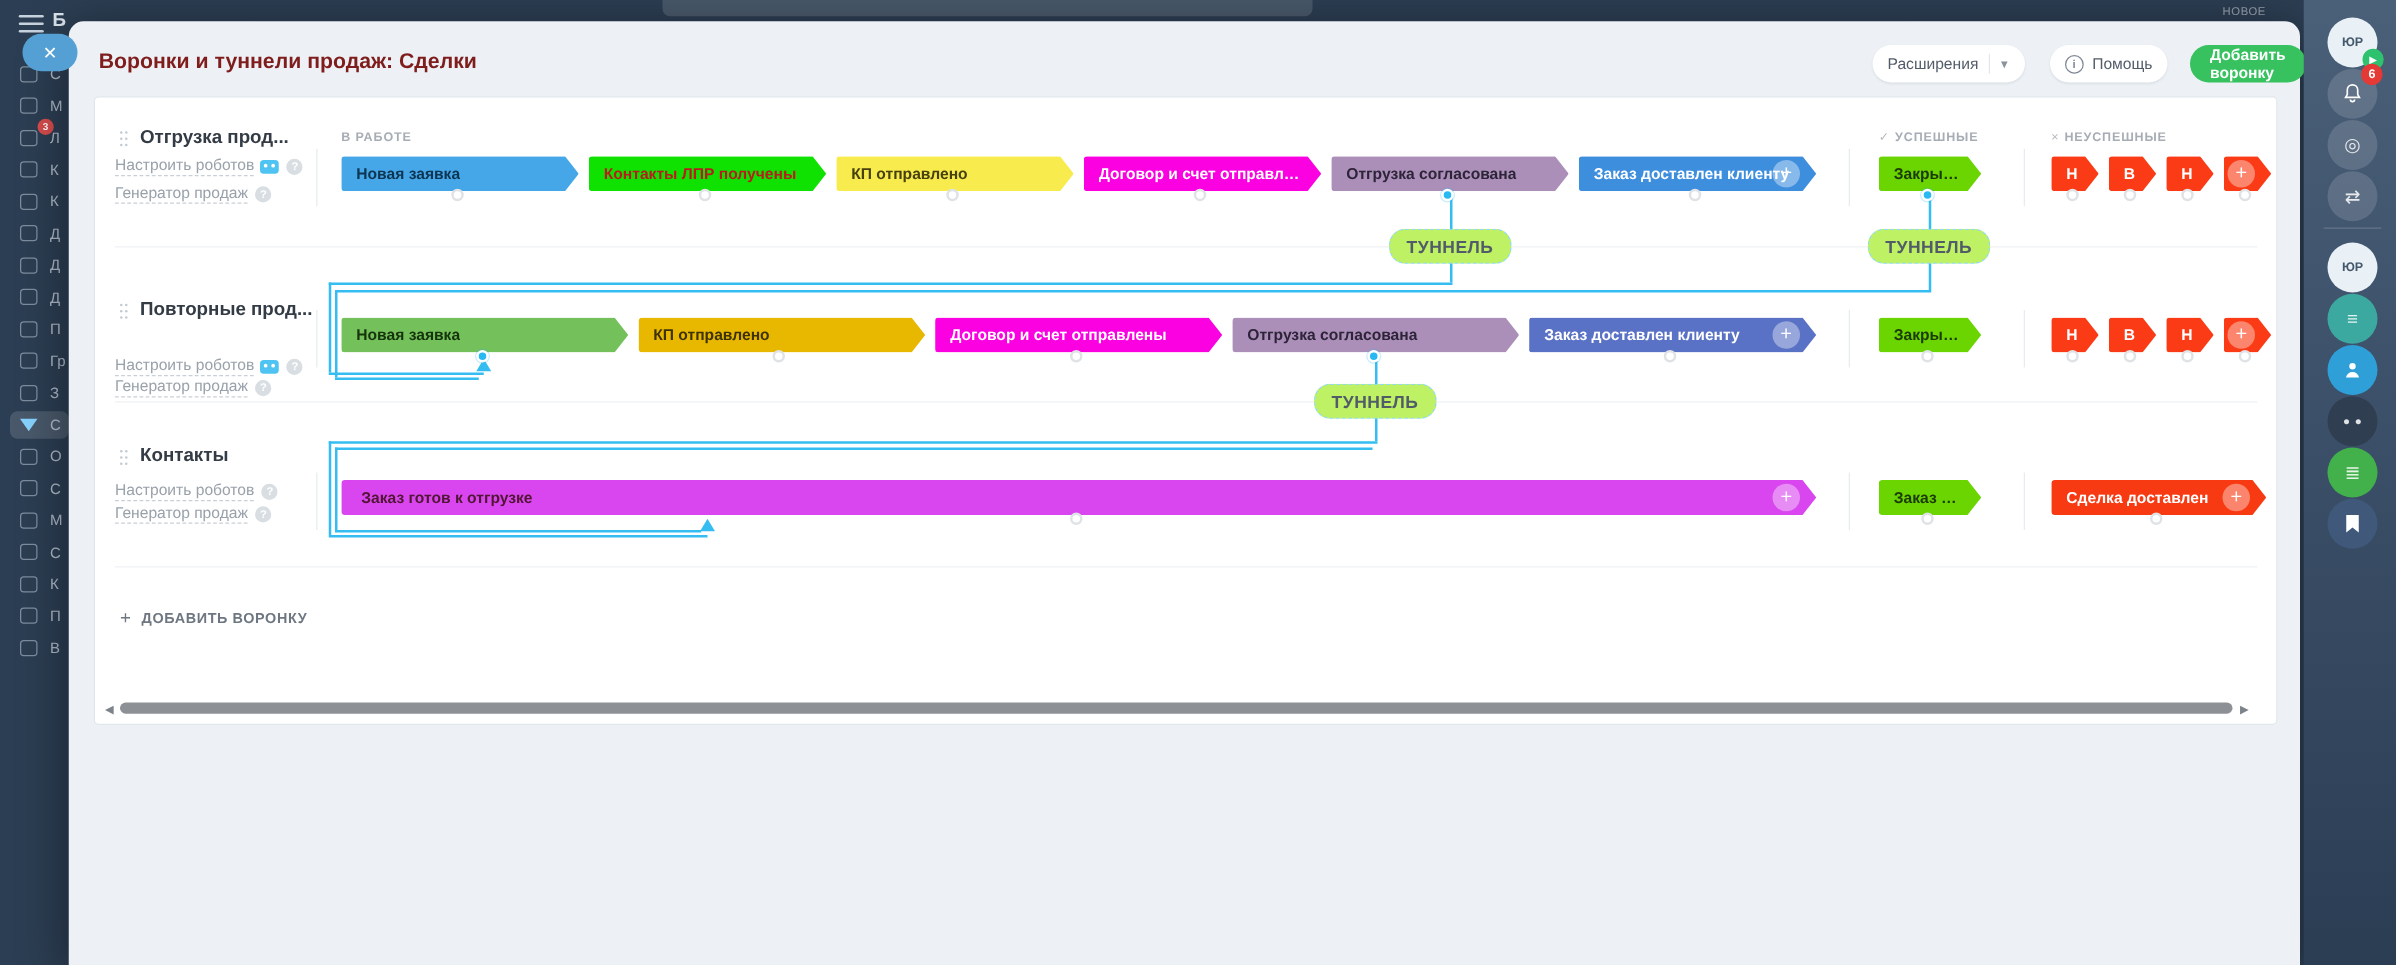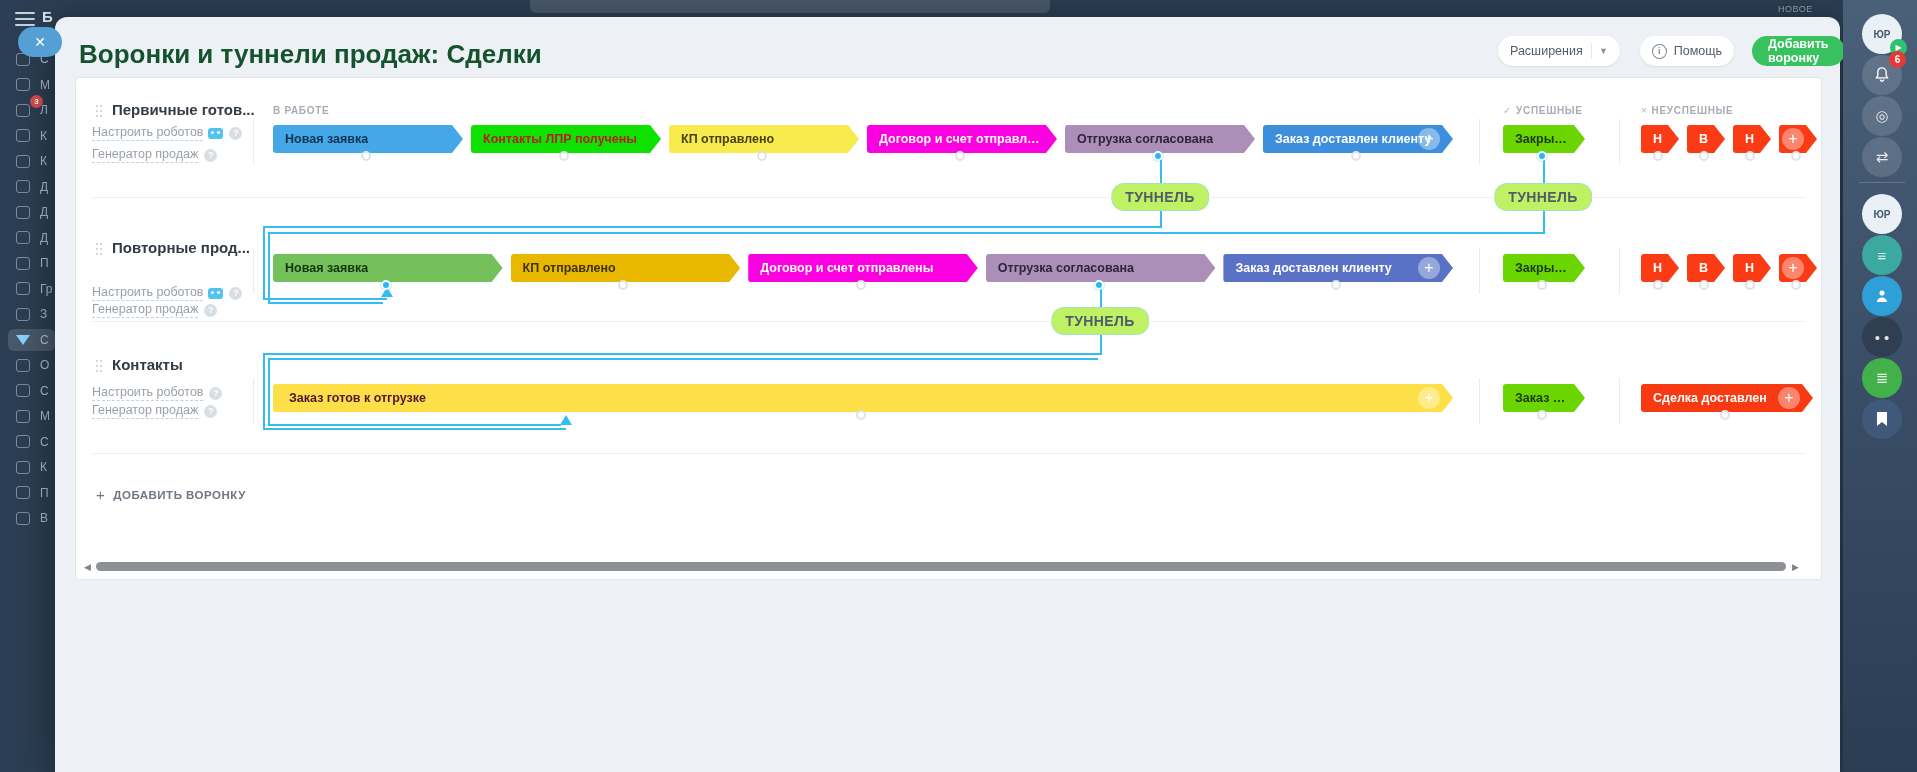--- a/index.html
+++ b/index.html
@@ -30,21 +30,21 @@
   .r-divider { position:absolute; left:16px; width:46px; height:1px; background:rgba(255,255,255,.18); }
   .r-badge { position:absolute; right:-4px; top:-4px; background:#e53935; color:#fff; border-radius:9px; min-width:17px; height:17px; line-height:17px; text-align:center; font-size:10px; font-weight:700; }
   .play-badge { position:absolute; right:-5px; bottom:-2px; width:17px; height:17px; border-radius:50%; background:#2fc26e; color:#fff; font-size:8px; display:flex; align-items:center; justify-content:center; }
   .avatar-circle { background:#e9f1f7; color:#44586c; font-size:10px; font-weight:700; }
 
   
   .modal { position:absolute; left:55px; top:17px; width:1785px; height:755px; background:#edf1f5;
     border-radius:12px 12px 0 0; box-shadow:0 8px 40px rgba(0,0,0,.45); }
   .close-x { position:absolute; left:18px; top:27px; width:44px; height:30px; border-radius:15px;
     background:#54a0d4; color:#fff; font-size:14px; display:flex; align-items:center; justify-content:center; cursor:pointer; }
-  .modal-title { position:absolute; left:24px; top:22px; font-size:26px; font-weight:600; color:#14532d; }
+  .modal-title { position:absolute; left:24px; top:22px; font-size:17px; font-weight:600; color:#7f1d1d; }
 
   .hbtn { position:absolute; top:19px; height:30px; background:#fff; border-radius:16px; display:flex;
     align-items:center; color:#535c69; font-size:12.5px; box-shadow:0 1px 2px rgba(50,70,90,.12); cursor:pointer; }
   .hbtn .sep { width:1px; height:16px; background:#e3e8ec; margin:0 8px; }
   .chev { font-size:9px; color:#8a939e; }
   .info-ico { width:15px; height:15px; border:1.4px solid #7f8archive; border:1.4px solid #7f8894; border-radius:50%;
     font-size:9px; font-weight:700; color:#7f8894; display:flex; align-items:center; justify-content:center; margin-right:7px; }
   .btn-green { position:absolute; top:19px; height:30px; border-radius:16px; background:#38c15f; color:#fff;
     font-size:12.5px; font-weight:700; display:flex; align-items:center; padding:0 16px; cursor:pointer; }
 
@@ -251,21 +251,21 @@
 
     <div class="tbadge" style="left:1084px; top:119px;">ТУННЕЛЬ</div>
     <div class="tbadge" style="left:1467px; top:119px;">ТУННЕЛЬ</div>
     <div class="tbadge" style="left:1024px; top:243px;">ТУННЕЛЬ</div>
 
     <div id="rows">
         <div class="funnel-name" style="top: 23px;">
           <div class="drag-handle">
             <i></i>
           </div>
-          <div class="fname">Первичные готов...</div>
+          <div class="fname">Отгрузка прод...</div>
         </div>
         <div class="flink" style="top: 47px;">
           <span class="txt">Настроить роботов</span>
           <span class="robot"></span>
           <span class="qmark">?</span>
         </div>
         <div class="flink" style="top: 69px;">
           <span class="txt">Генератор продаж</span>
           <span class="qmark">?</span>
         </div>
@@ -427,21 +427,21 @@
         <div class="flink" style="top: 307px;">
           <span class="txt">Настроить роботов</span>
           <span class="qmark">?</span>
         </div>
         <div class="flink" style="top: 325px;">
           <span class="txt">Генератор продаж</span>
           <span class="qmark">?</span>
         </div>
         <div class="stage-row" style="top: 306px;">
           <div class="slot">
-            <div class="chip" style="background: #fde047; color: rgb(81, 22, 52); padding-left: 16px;">
+            <div class="chip" style="background: #d946ef; color: rgb(81, 22, 52); padding-left: 16px;">
               <span class="chip-label">Заказ готов к отгрузке</span>
             </div>
             <div class="plus">+</div>
             <div class="ring"></div>
           </div>
         </div>
         <div class="slot fixed" style="left: 1427px; top: 306px; width: 82px;">
           <div class="chip" style="background: rgb(106, 213, 0); color: rgb(28, 58, 6);">
             <span class="chip-label">Заказ до...</span>
           </div>

